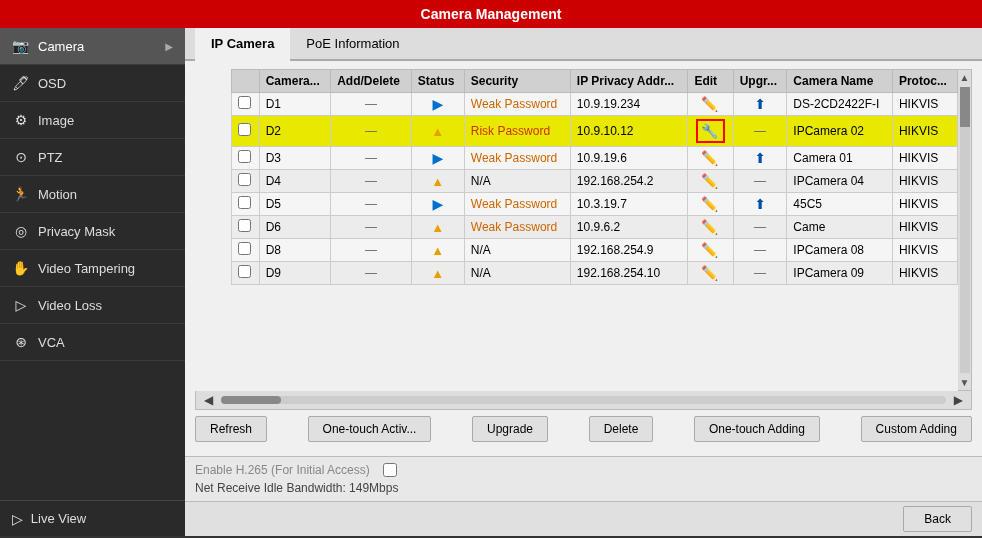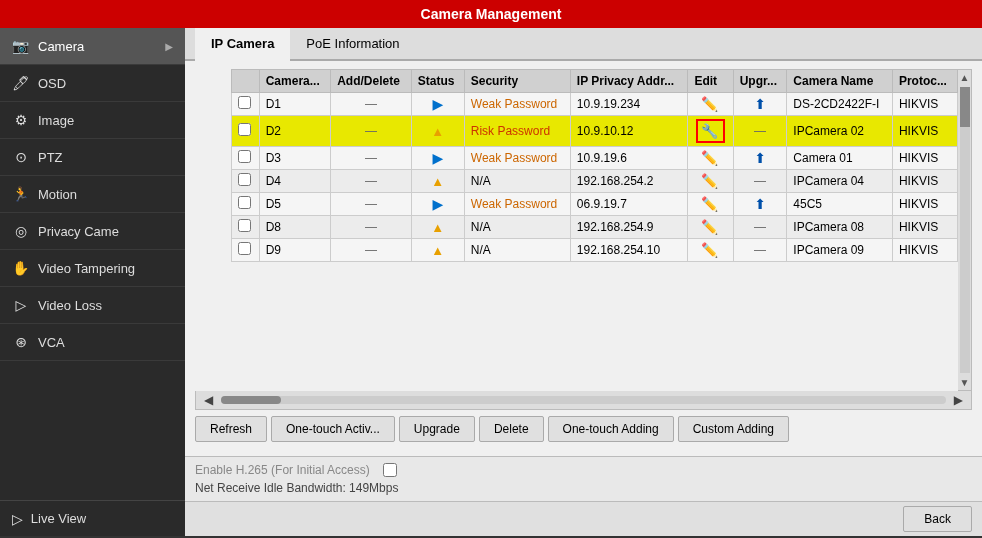--- a/index.html
+++ b/index.html
@@ -174,21 +174,21 @@
     .h-scroll-thumb {
       width: 60px;
       height: 8px;
       background: #888;
       border-radius: 4px;
     }
     .action-buttons {
       display: flex;
       gap: 4px;
       padding: 6px 0;
-      justify-content: flex-start;
+      justify-content: space-between;
     }
     .action-btn {
       padding: 5px 14px;
       background: #e0e0e0;
       border: 1px solid #aaa;
       cursor: pointer;
       font-size: 12px;
       border-radius: 2px;
     }
     .bottom-section {
@@ -322,21 +322,21 @@
     <span class="label">PTZ</span>
 
   </div>
         <div class="sidebar-item">
     <span class="icon">🏃</span>
     <span class="label">Motion</span>
 
   </div>
         <div class="sidebar-item">
     <span class="icon">◎</span>
-    <span class="label">Privacy Came</span>
+    <span class="label">Privacy Mask</span>
 
   </div>
         <div class="sidebar-item">
     <span class="icon">✋</span>
     <span class="label">Video Tampering</span>
 
   </div>
         <div class="sidebar-item">
     <span class="icon">▷</span>
     <span class="label">Video Loss</span>
@@ -431,24 +431,36 @@
                     <td style="text-align: center;"><span class="status-dash">—</span></td>
                     <td>IPCamera 04</td>
                     <td>HIKVIS</td>
                   </tr>
                   <tr>
                     <td><input type="checkbox" style="width: 13px; height: 13px;"></td>
                     <td>D5</td>
                     <td style="text-align: center;"><span class="status-dash">—</span></td>
                     <td style="text-align: center;"><span class="status-play">▶</span></td>
                     <td style="color: rgb(204, 102, 0);">Weak Password</td>
-                    <td>06.9.19.7</td>
+                    <td>10.3.19.7</td>
                     <td style="text-align: center;"><button class="edit-btn">✏️</button></td>
                     <td style="text-align: center;"><span class="upgrade-btn">⬆</span></td>
                     <td>45C5</td>
+                    <td>HIKVIS</td>
+                  </tr>
+                  <tr>
+                    <td><input type="checkbox" style="width: 13px; height: 13px;"></td>
+                    <td>D6</td>
+                    <td style="text-align: center;"><span class="status-dash">—</span></td>
+                    <td style="text-align: center;"><span class="status-warn">▲</span></td>
+                    <td style="color: rgb(204, 102, 0);">Weak Password</td>
+                    <td>10.9.6.2</td>
+                    <td style="text-align: center;"><button class="edit-btn">✏️</button></td>
+                    <td style="text-align: center;"><span class="status-dash">—</span></td>
+                    <td>Came</td>
                     <td>HIKVIS</td>
                   </tr>
                   <tr>
                     <td><input type="checkbox" style="width: 13px; height: 13px;"></td>
                     <td>D8</td>
                     <td style="text-align: center;"><span class="status-dash">—</span></td>
                     <td style="text-align: center;"><span class="status-warn">▲</span></td>
                     <td>N/A</td>
                     <td>192.168.254.9</td>
                     <td style="text-align: center;"><button class="edit-btn">✏️</button></td>

